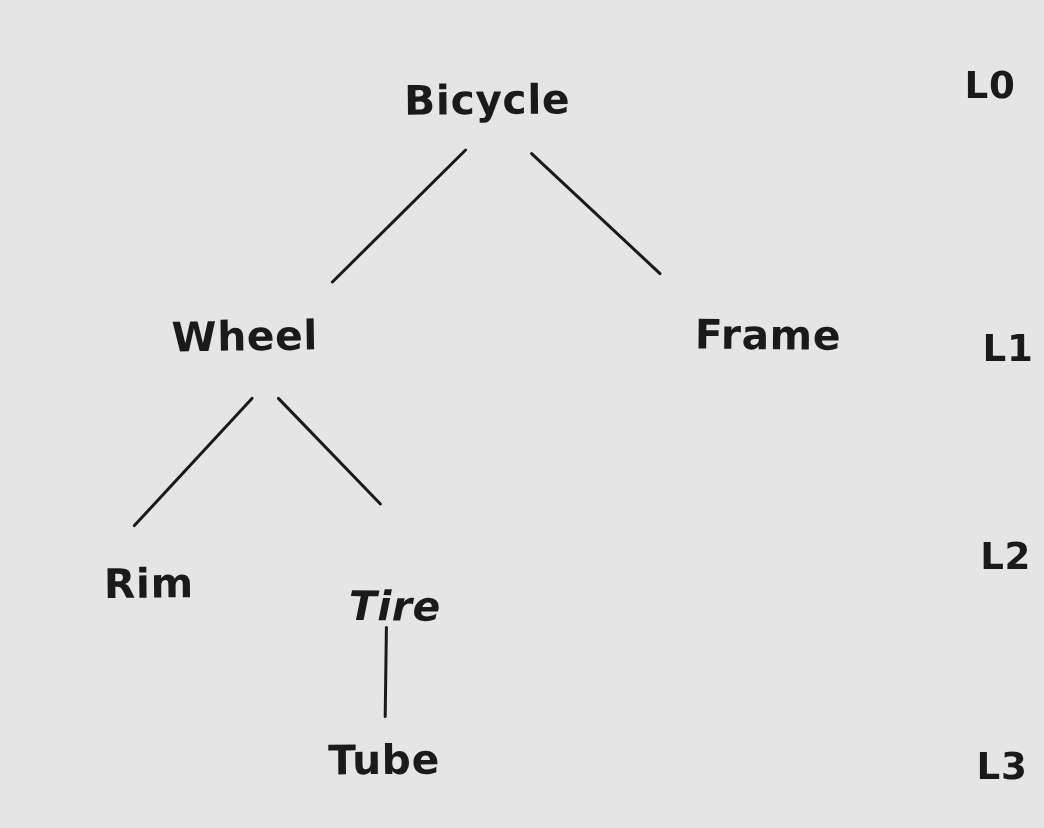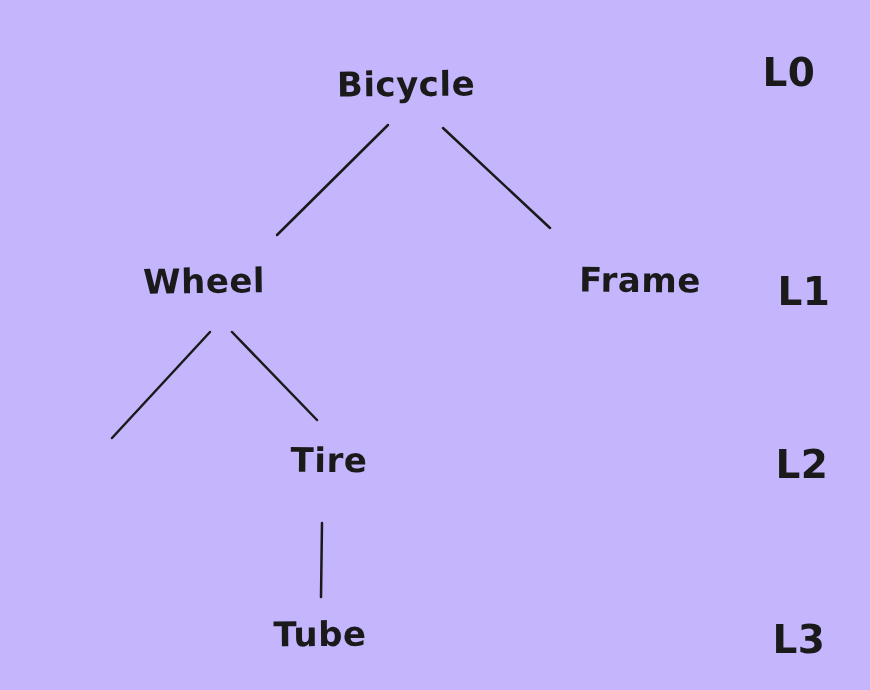--- a/index.html
+++ b/index.html
@@ -4,21 +4,21 @@
 <style>
   html, body {
     margin: 0;
     padding: 0;
     background: #ffffff;
   }
   .canvas {
     position: relative;
     width: 870px;
     height: 690px;
-    background: #c4b5fd;
+    background: #e5e5e5;
     overflow: hidden;
     font-family: "DejaVu Sans", sans-serif;
     color: #1a1a1a;
   }
   .edges-layer {
     position: absolute;
     left: 0;
     top: 0;
     width: 870px;
     height: 690px;
@@ -26,28 +26,28 @@
   .node-label, .level-label {
     position: absolute;
     transform: translate(-50%, -50%);
     white-space: nowrap;
     font-weight: 700;
     color: #1a1a1a;
     letter-spacing: 0.5px;
     user-select: none;
   }
   .node-label { font-size: 34px; }
-  .level-label { font-size: 39px; }
+  .level-label { font-size: 31px; margin-left: 36px; }
 
   
   .pos-bicycle { left: 406px; top: 84px;  transform: translate(-50%,-50%) rotate(-0.5deg); }
   .pos-wheel   { left: 204px; top: 281px; transform: translate(-50%,-50%) rotate(-0.8deg); }
   .pos-frame   { left: 640px; top: 280px; transform: translate(-50%,-50%) rotate(0.5deg); }
   .pos-rim     { left: 124px; top: 487px; transform: translate(-50%,-50%) rotate(-0.5deg); }
-  .pos-tire    { left: 329px; top: 460px; transform: translate(-50%,-50%) rotate(0.4deg); }
+  .pos-tire    { left: 329px; top: 506px; transform: translate(-50%,-50%) rotate(0.4deg); font-style: italic; }
   .pos-tube    { left: 320px; top: 634px; transform: translate(-50%,-50%) rotate(-0.4deg); text-align: center; }
 
   
   .pos-l0 { left: 789px; top: 72px; }
   .pos-l1 { left: 804px; top: 291px; }
   .pos-l2 { left: 802px; top: 464px; }
   .pos-l3 { left: 799px; top: 639px; text-align: center; }
 </style>
 </head>
 <body>
@@ -58,20 +58,21 @@
     <line x1="388" y1="125" x2="277" y2="235" stroke="#1a1a1a" stroke-width="2.5" stroke-linecap="round"></line>
     <line x1="443" y1="128" x2="550" y2="228" stroke="#1a1a1a" stroke-width="2.5" stroke-linecap="round"></line>
     <line x1="210" y1="332" x2="112" y2="438" stroke="#1a1a1a" stroke-width="2.5" stroke-linecap="round"></line>
     <line x1="232" y1="332" x2="317" y2="420" stroke="#1a1a1a" stroke-width="2.5" stroke-linecap="round"></line>
     <line x1="322" y1="523" x2="321" y2="597" stroke="#1a1a1a" stroke-width="2.5" stroke-linecap="round"></line>
   </svg>
 
   <span class="node-label pos-bicycle">Bicycle</span>
   <span class="node-label pos-wheel">Wheel</span>
   <span class="node-label pos-frame">Frame</span>
+  <span class="node-label pos-rim">Rim</span>
   <span class="node-label pos-tire">Tire</span>
   <span class="node-label pos-tube">Tube</span>
 
   <span class="level-label pos-l0">L0</span>
   <span class="level-label pos-l1">L1</span>
   <span class="level-label pos-l2">L2</span>
   <span class="level-label pos-l3">L3</span>
 
 </div>
 

